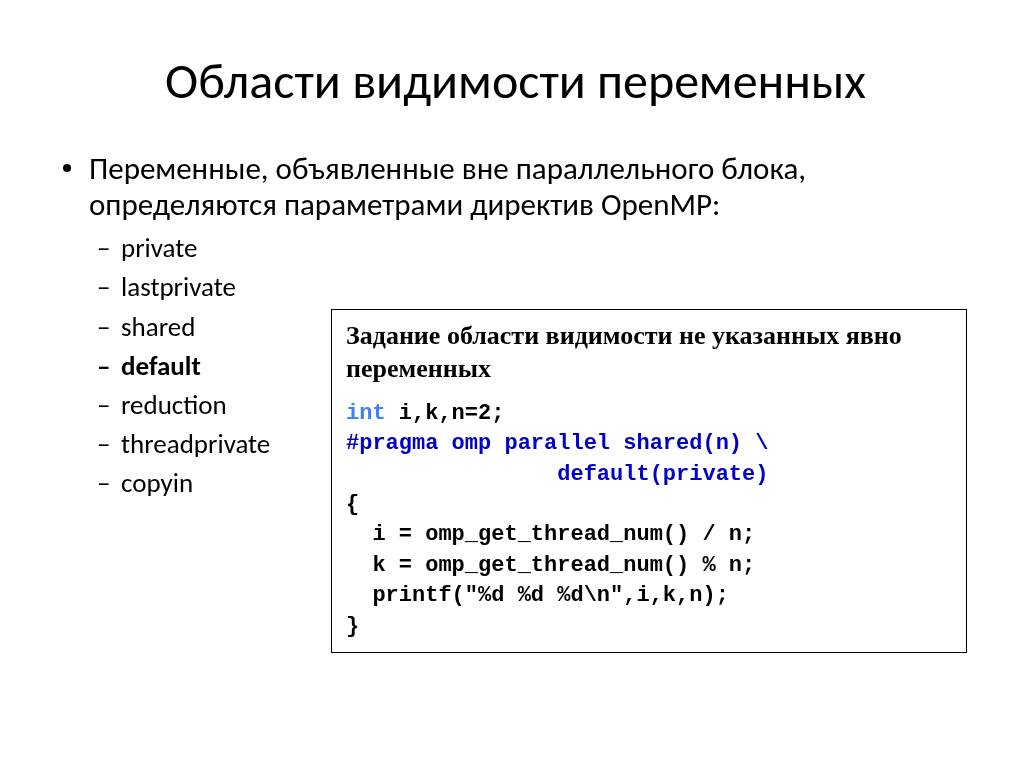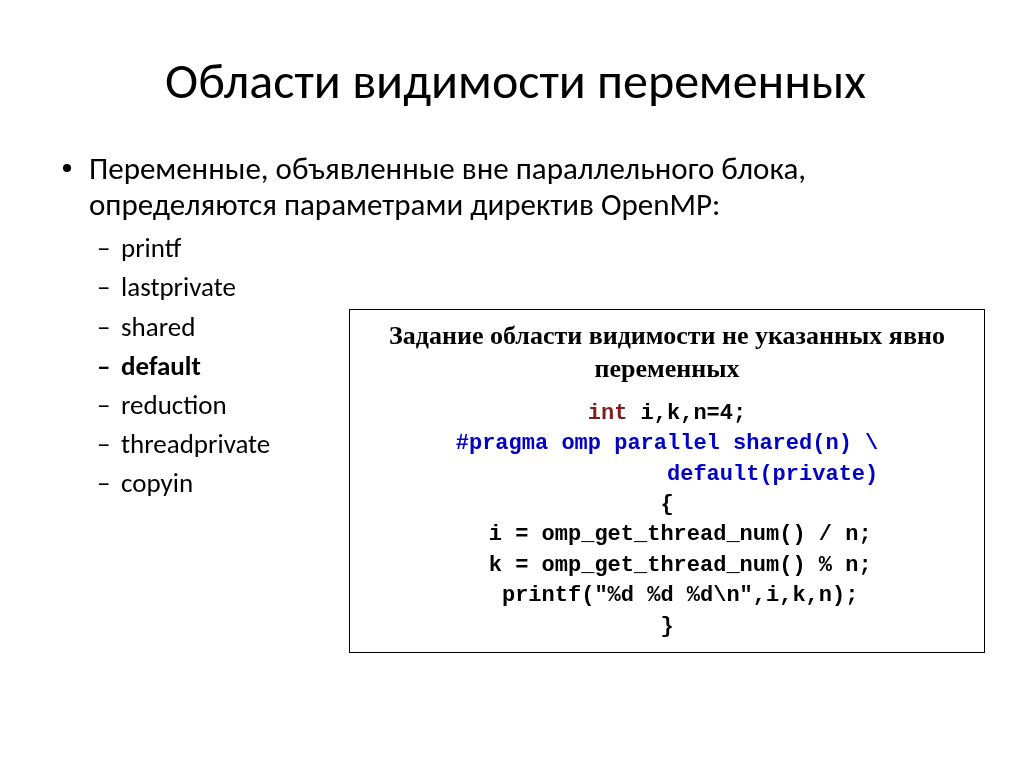--- a/index.html
+++ b/index.html
@@ -57,73 +57,72 @@
     content: "–";
     position: absolute;
     left: -24px;
   }
   ul.sub li.bold {
     font-weight: 700;
   }
   .codebox {
     position: absolute;
     top: 158px;
-    left: 292px;
+    left: 274px;
     width: 636px;
     border: 1px solid #000;
     box-sizing: border-box;
     padding: 10px 14px 10px 14px;
     background: #fff;
-    text-align: center;
   }
   .codebox .box-title {
     font-family: "Times New Roman", Times, serif;
     font-weight: 700;
     font-size: 26px;
     line-height: 1.25;
     margin-bottom: 14px;
   }
   .codebox pre {
     margin: 0;
     font-family: "Courier New", monospace;
     font-weight: 700;
     font-size: 22px;
     line-height: 1.38;
     white-space: pre;
   }
-  .kw { color: #7f1d1d; }
+  .kw { color: #3b82f6; }
   .pr { color: #0000c8; }
 </style>
 </head>
 <body>
 
 <div class="slide">
 
   <h1 class="title">Области видимости переменных</h1>
 
   <div class="body">
 
     <div class="main-point">
       <span class="dot"></span>
       <span>Переменные, объявленные вне параллельного блока, определяются параметрами директив OpenMP:</span>
     </div>
 
     <ul class="sub">
-      <li>printf</li>
+      <li>private</li>
       <li>lastprivate</li>
       <li>shared</li>
       <li class="bold">default</li>
       <li>reduction</li>
       <li>threadprivate</li>
       <li>copyin</li>
     </ul>
 
     <div class="codebox">
       <div class="box-title">Задание области видимости не указанных явно переменных</div>
-      <pre><span class="kw">int</span><span> i,k,n=4;</span>
+      <pre><span class="kw">int</span><span> i,k,n=2;</span>
 <span class="pr">#pragma omp parallel shared(n) \</span>
 <span class="pr">                default(private)</span>
 <span>{</span>
 <span>  i = omp_get_thread_num() / n;</span>
 <span>  k = omp_get_thread_num() % n;</span>
 <span>  printf("%d %d %d\n",i,k,n);</span>
 <span>}</span></pre>
     </div>
 
   </div>

